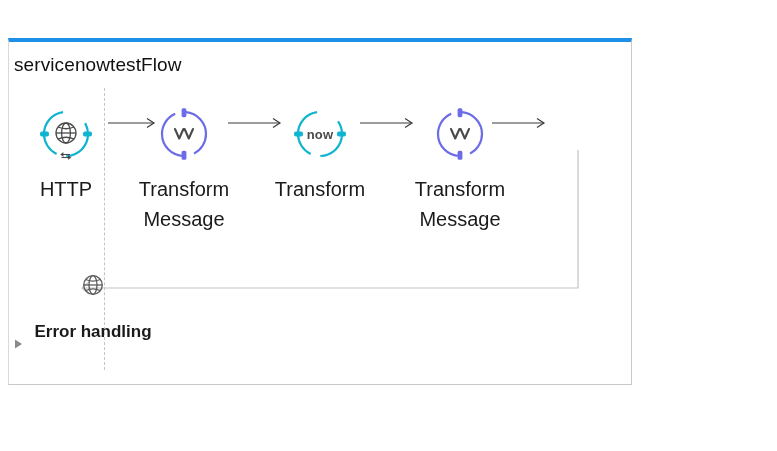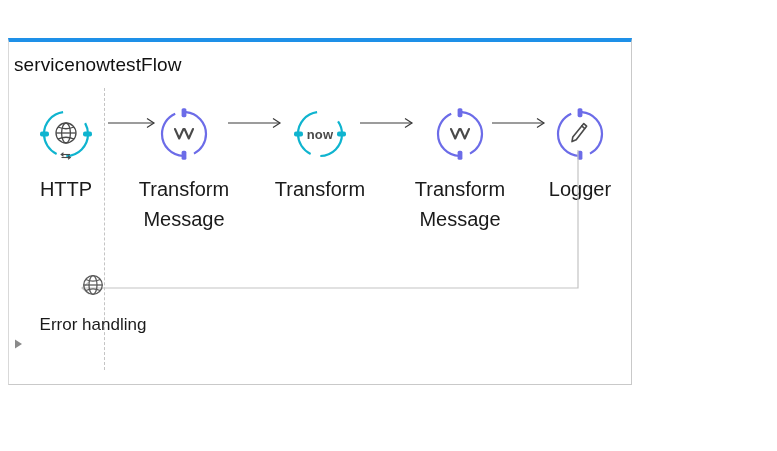--- a/index.html
+++ b/index.html
@@ -119,24 +119,25 @@
     width: 130px;
     text-align: center;
   }
   #error-globe {
     width: 26px;
     height: 26px;
     margin: 0 auto;
   }
   #error-globe svg { display: block; }
   #error-label {
-    margin-top: 12px;
+    margin-top: 19px;
     font-size: 17px;
     line-height: 29px;
     color: #1a1a1a;
+    font-weight: bold;
   }
 
   
   #expander {
     position: absolute;
     left: 14px;
     top: 338px;
     width: 10px;
     height: 12px;
   }
@@ -241,34 +242,20 @@
         <rect x="27.6" y="46.8" width="4.8" height="9" rx="1.6" fill="#6C6CE8"></rect>
         <g fill="none" stroke="#4a4a4a" stroke-width="2.1" stroke-linejoin="round" stroke-linecap="round">
           <polyline points="21,25 25.2,34.5 29.4,25"></polyline>
           <polyline points="30.6,25 34.8,34.5 39,25"></polyline>
         </g>
       </svg>
     </div>
     <div class="node-label">Transform Message</div>
   </div>
 
-  <div class="node" id="node-logger">
-    <div class="node-circle-wrap">
-      <svg width="60" height="60" viewBox="0 0 60 60">
-        <circle cx="30" cy="30" r="22" fill="none" stroke="#6C6CE8" stroke-width="2.2" stroke-dasharray="59 11 59 11" stroke-dashoffset="35"></circle>
-        <rect x="27.6" y="4.2" width="4.8" height="9" rx="1.6" fill="#6C6CE8"></rect>
-        <rect x="27.6" y="46.8" width="4.8" height="9" rx="1.6" fill="#6C6CE8"></rect>
-        <g fill="none" stroke="#4a4a4a" stroke-width="1.6" stroke-linejoin="round" stroke-linecap="round">
-          <path d="M36.6 22.2 L33.8 19.6 L22.8 33.0 L22.0 37.6 L26.2 35.8 Z"></path>
-          <path d="M31.8 21.9 L34.6 24.5"></path>
-        </g>
-      </svg>
-    </div>
-    <div class="node-label">Logger</div>
-  </div>
 
 </div>
 
 <div id="error-path">
   <svg width="520" height="145" viewBox="0 0 520 145">
     <path d="M508 0 V138 H12" fill="none" stroke="#c3c3c3" stroke-width="1.2"></path>
     <polyline points="19,132 12,138 19,144" fill="none" stroke="#c3c3c3" stroke-width="1.2"></polyline>
   </svg>
 </div>
 

